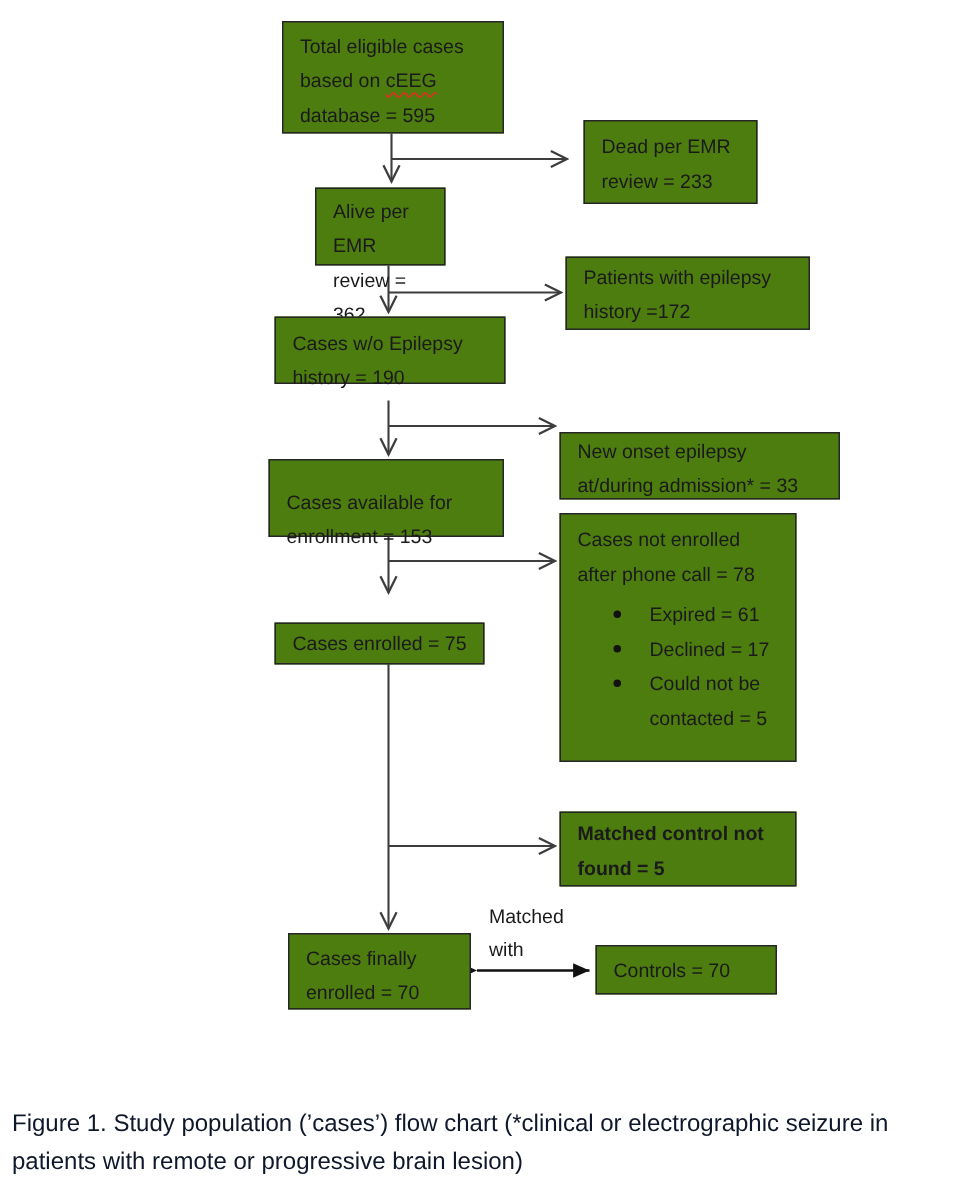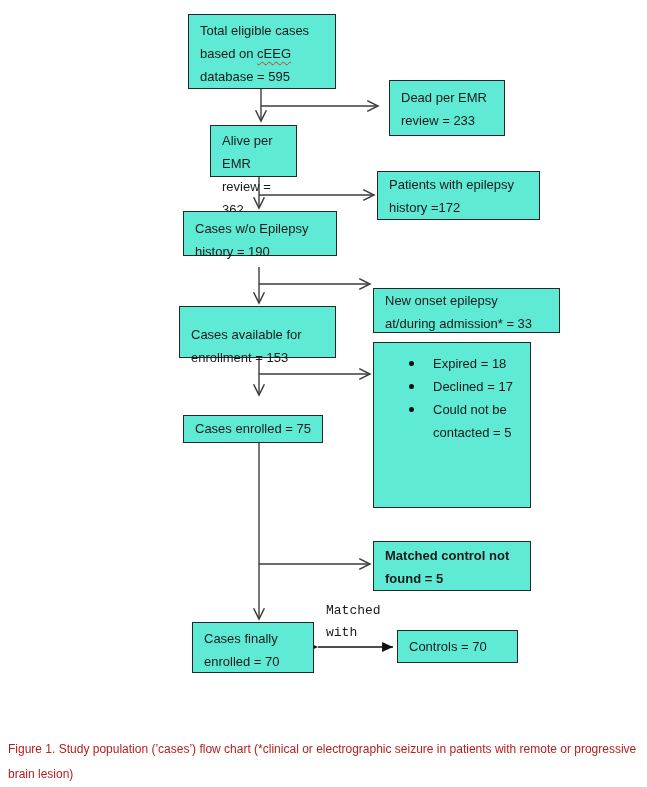--- a/index.html
+++ b/index.html
@@ -7,21 +7,21 @@
     position:relative;
     width:647px;height:787px;
     background:#ffffff;
     font-family:"Liberation Sans", sans-serif;
     color:#1a1a1a;
     overflow:hidden;
   }
   .box{
     position:absolute;
     box-sizing:border-box;
-    background:#5eead4;
+    background:#4d7c0f;
     border:1.5px solid #262626;
     font-size:13px;
     line-height:23px;
     padding:5px 5px 0 11px;
   }
   .t{white-space:pre-line;}
   .box-sm{padding-top:1px;}
   #arrows{position:absolute;left:0;top:0;width:647px;height:787px;}
   .bullets{
     list-style:none;
@@ -45,29 +45,28 @@
     text-decoration-line:underline;
     text-decoration-style:wavy;
     text-decoration-color:#e0301e;
     text-decoration-thickness:1px;
     text-underline-offset:3px;
   }
   .free-label{
     position:absolute;
     font-size:13px;
     line-height:22px;
-    font-family:Liberation Mono, monospace;
   }
   #caption{
     position:absolute;
     left:8px;top:737px;
     width:639px;
-    font-size:12px;
+    font-size:16px;
     line-height:25px;
-    color:#b91c1c;
+    color:#0f172a;
   }
 </style>
 </head>
 <body>
 
 <div id="figure">
 
   <svg id="arrows" width="647" height="787" viewBox="0 0 647 787" xmlns="http://www.w3.org/2000/svg">
     <defs>
       <marker id="vhead" markerUnits="userSpaceOnUse" markerWidth="14" markerHeight="14" viewBox="0 0 13 13" refX="11.5" refY="6.5" orient="auto">
@@ -105,22 +104,23 @@
 
   <div class="box" style="left:183px;top:211px;width:154px;height:45px;"><span class="t">Cases w/o Epilepsy
 history = 190</span></div>
 
   <div class="box" style="left:373px;top:264px;width:187px;height:45px;padding-top:0;margin-top:24px;"><span class="t">New onset epilepsy
 at/during admission* = 33</span></div>
 
   <div class="box" style="left:179px;top:306px;width:157px;height:52px;padding-top:16px;"><span class="t">Cases available for
 enrollment = 153</span></div>
 
-  <div class="box" style="left:373px;top:342px;width:158px;height:166px;"><ul class="bullets">
-        <li><span class="t">Expired = 18</span></li>
+  <div class="box" style="left:373px;top:342px;width:158px;height:166px;"><span class="t">Cases not enrolled
+after phone call = 78</span><ul class="bullets">
+        <li><span class="t">Expired = 61</span></li>
         <li><span class="t">Declined = 17</span></li>
         <li><span class="t">Could not be contacted = 5</span></li>
       </ul></div>
 
   <div class="box box-sm" style="left:183px;top:415px;width:140px;height:28px;"><span class="t">Cases enrolled = 75</span></div>
 
   <div class="box" style="left:373px;top:541px;width:158px;height:50px;padding-top:2px;font-weight:bold;"><span class="t">Matched control not
 found = 5</span></div>
 
   <div class="box" style="left:192px;top:622px;width:122px;height:51px;padding-top:4px;"><span class="t">Cases finally

